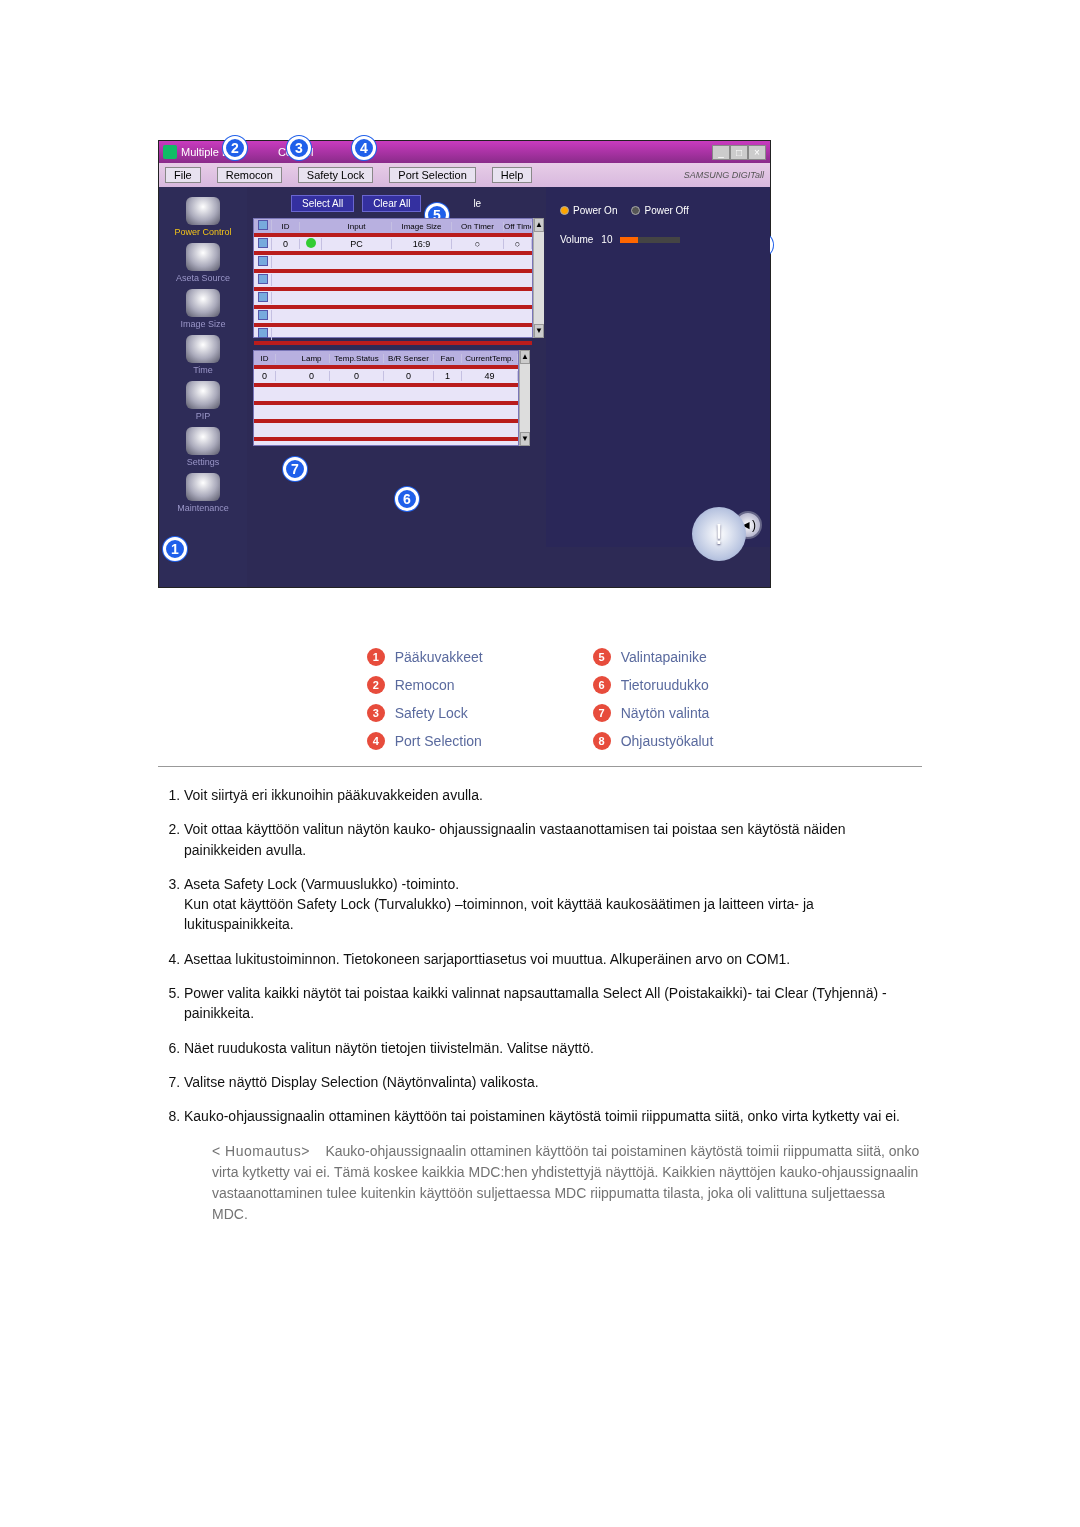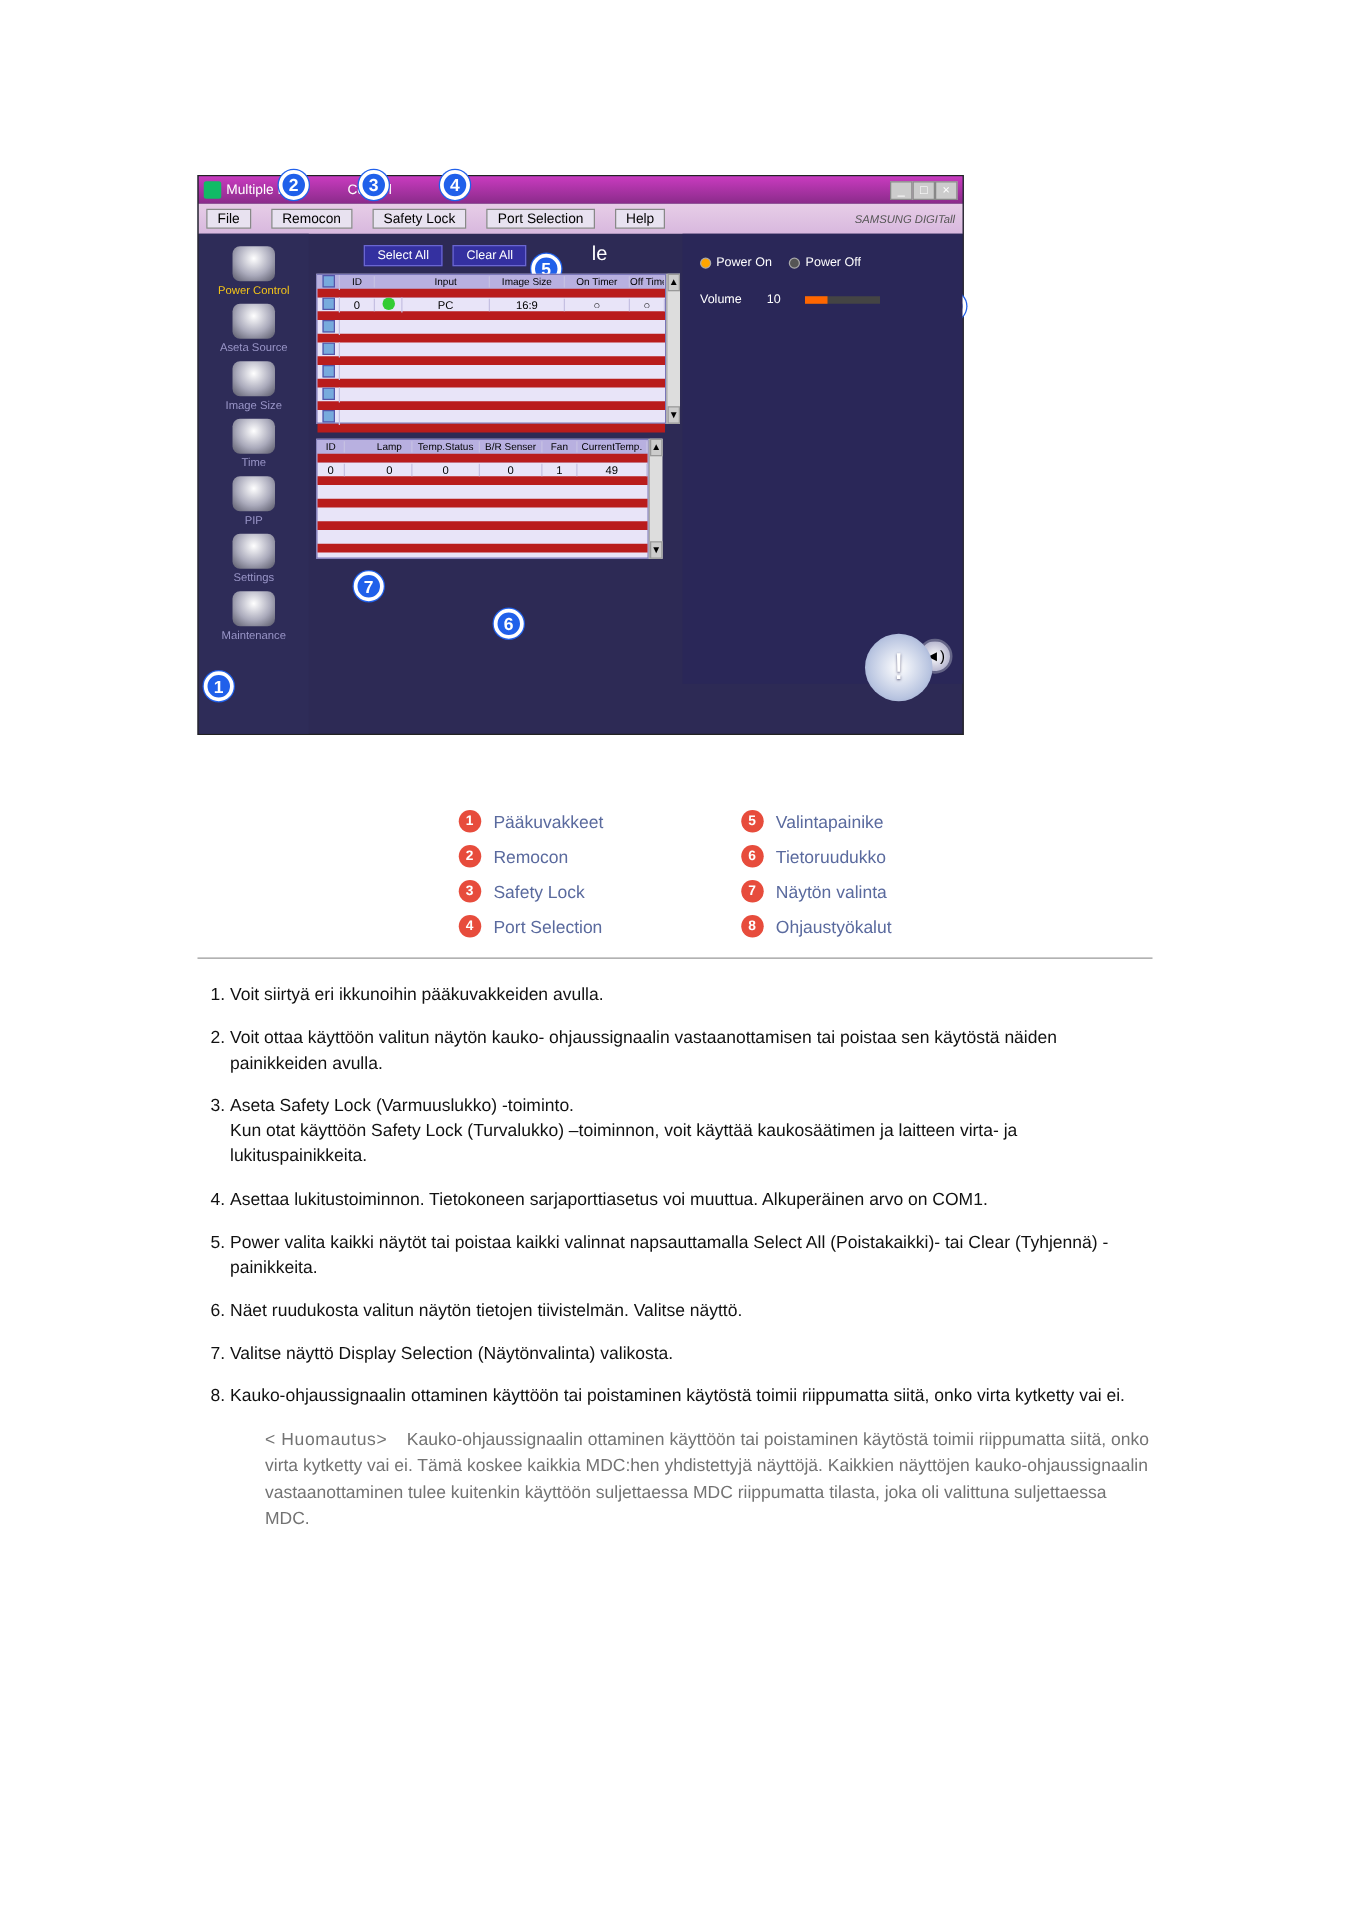--- a/index.html
+++ b/index.html
@@ -19,39 +19,39 @@
   .brand { font-size:9px; color:#555; font-style:italic;}
   .appbody { display:flex; height:calc(100% - 46px); }
   .sidebar { width:88px; background:#2e2c58; display:flex; flex-direction:column; align-items:center; padding-top:8px; gap:4px;}
   .side-item { text-align:center; font-size:9px; color:#9a96c8; }
   .side-icon { width:34px; height:28px; margin:2px auto; background:radial-gradient(circle at 50% 35%, #fff,#aab 55%,#556); border-radius:6px;}
   .side-item.active { color:#f5c518; }
   .main { flex:1; padding:8px 8px 8px 6px; position:relative; }
   .toprow { display:flex; gap:8px; align-items:center; margin-bottom:6px;padding-left:38px;}
   .btn-sel { background:#3430a0; color:#fff; font-size:10px; padding:2px 10px; border:1px solid #6a66d0;}
   .grid { background:#e8e4f8; border:1px solid #7a76b8; }
-  .grid-row { display:flex; height:18px; border-bottom:7px solid #b91c1c; font-size:9px; align-items:center;}
+  .grid-row { display:flex; height:18px; border-bottom:4px solid #b91c1c; font-size:9px; align-items:center;}
   .grid-hdr { background:#b8b0e0; font-size:8px; }
   .gc { border-right:1px solid #c5c0e2; text-align:center; overflow:hidden; white-space:nowrap;}
   .c-chk{width:18px;} .c-id{width:28px;} .c-pw{width:22px;} .c-in{width:70px;} .c-is{width:60px;} .c-ot{width:52px;} .c-ft{width:28px;}
   .gc.c-pw .dot{width:10px;height:10px;border-radius:50%;background:#3c3;display:inline-block;}
   .chkbox{width:10px;height:10px;border:1px solid #55a;background:#7ad;display:inline-block;}
   .scroll{width:14px;background:#ddd;border-left:1px solid #aaa;display:flex;flex-direction:column;justify-content:space-between;}
   .scrollbtn{height:14px;background:#ccc;border:1px solid #999;font-size:8px;text-align:center;line-height:12px;}
   .topgrid-wrap{display:flex;width:282px;height:120px;}
   .botgrid-wrap{display:flex;width:264px;height:96px;margin-top:12px;}
   .bot-hdr .gc{font-size:8px;}
   .b-id{width:22px;} .b-chk{width:18px;} .b-l{width:36px;} .b-t{width:54px;} .b-bs{width:50px;} .b-f{width:28px;} .b-ct{width:56px;}
 
   .rightpanel { position:absolute; right:0; top:0; width:224px; height:360px; background:#2a2758; padding:8px; }
   .pwr-row{display:flex;gap:14px;margin:10px 0 18px 6px;}
   .pwr{color:#fff;font-size:10px;display:flex;align-items:center;gap:4px;}
   .radio{width:9px;height:9px;border-radius:50%;border:1px solid #aaa;background:#ffa500;}
   .radio.off{background:#555;}
-  .vol-row{color:#fff;font-size:10px;display:flex;align-items:center;gap:20px;padding-left:6px;}
+  .vol-row{color:#fff;font-size:10px;display:flex;align-items:center;gap:8px;padding-left:6px;}
   .vol-bar{width:60px;height:6px;background:#444;position:relative;}
   .vol-bar::before{content:"";position:absolute;left:0;top:0;width:30%;height:100%;background:#f60;}
   .speaker{position:absolute;bottom:8px;right:8px;width:28px;height:28px;border-radius:50%;background:radial-gradient(#fff,#99b);border:2px solid #668;font-size:12px;text-align:center;line-height:24px;}
   .exclaim{position:absolute;bottom:26px;right:24px;width:54px;height:54px;border-radius:50%;background:radial-gradient(#fff,#b8c4e0 65%,#8090c0);display:flex;align-items:center;justify-content:center;font-size:30px;color:#fff;text-shadow:0 1px 2px #557;}
 
   
   .callout{position:absolute;width:24px;height:24px;border-radius:50%;background:#2060ea;border:3px solid #fff;box-shadow:0 0 0 1px #2060ea;color:#fff;font-weight:bold;font-size:14px;display:flex;align-items:center;justify-content:center;}
 
   
   .legend { margin:60px auto 16px; display:flex; gap:110px; justify-content:center; }
@@ -115,21 +115,21 @@
         <div class="side-item"><div class="side-icon"></div><span>PIP</span></div>
         <div class="side-item"><div class="side-icon"></div><span>Settings</span></div>
         <div class="side-item"><div class="side-icon"></div><span>Maintenance</span></div>
       </div>
 
       <div class="main">
         <div class="toprow">
           <button class="btn-sel">Select All</button>
           <button class="btn-sel">Clear All</button>
           <span style="width:36px;"></span>
-          <span style="color:#fff;font-size:16px;">le</span>
+          <span style="color:#fff;font-size:10px;">le</span>
         </div>
 
         <div class="topgrid-wrap">
           <div class="grid" style="flex:1;">
             <div class="grid-row grid-hdr">
               <div class="gc c-chk"><span class="chkbox"></span></div>
               <div class="gc c-id">ID</div>
               <div class="gc c-pw"></div>
               <div class="gc c-in">Input</div>
               <div class="gc c-is">Image Size</div>

